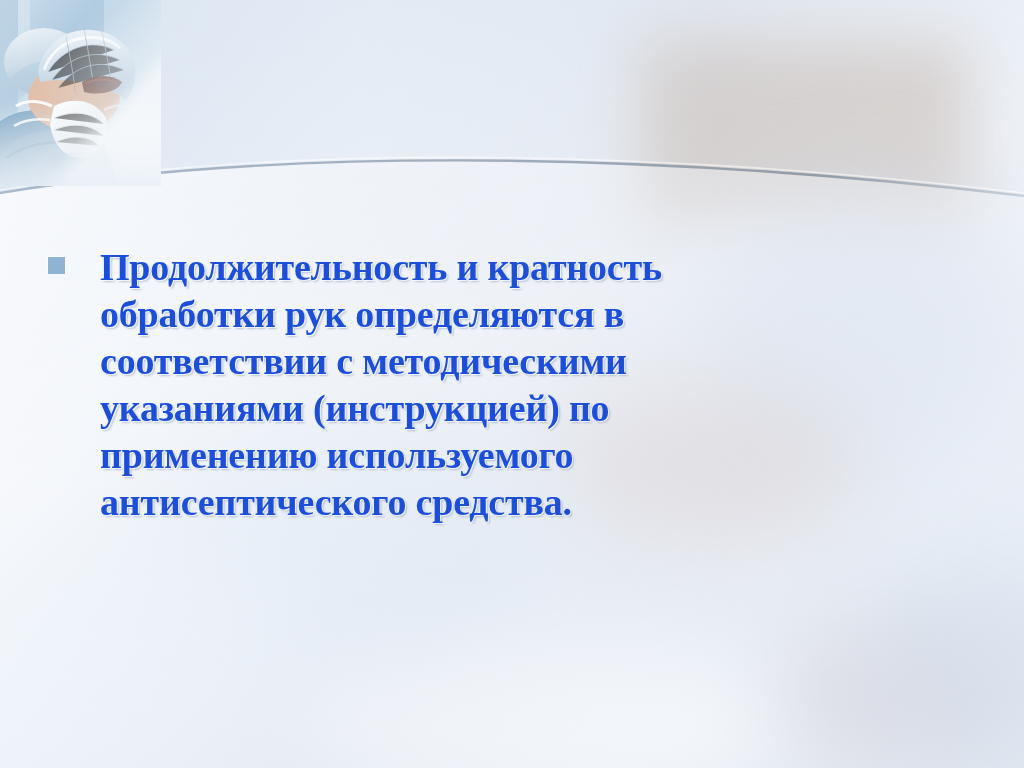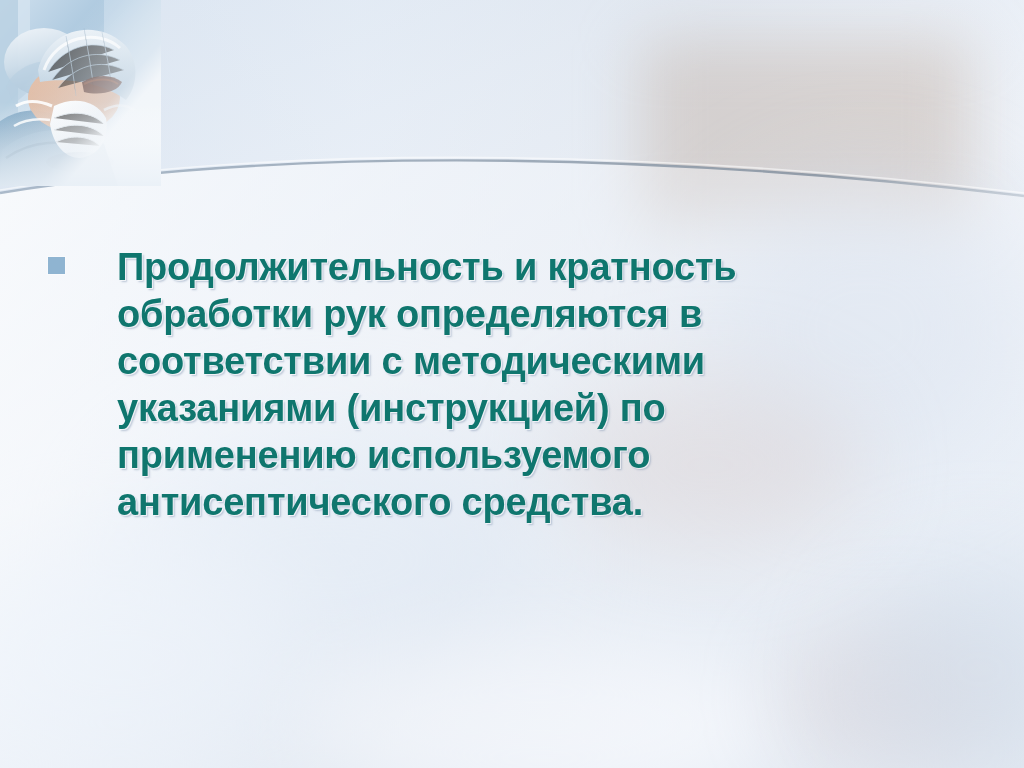--- a/index.html
+++ b/index.html
@@ -115,26 +115,26 @@
   }
   .bullet-marker {
     flex: 0 0 auto;
     width: 17px;
     height: 17px;
     margin-top: 13px;
     background: #8fb4d1;
     box-shadow: 0 0 0 1px rgba(255,255,255,.35);
   }
   .bullet-text {
-    margin-left: 52px;
-    font-family: Liberation Sans, sans-serif;
+    margin-left: 35px;
+    font-family: Liberation Serif, serif;
     font-size: 38px;
     line-height: 47px;
     font-weight: 700;
-    color: #0f766e;
+    color: #1d4ed8;
     letter-spacing: -0.2px;
     text-shadow:
       1px 1px 0 rgba(255,255,255,.75),
       2px 2px 2px rgba(120,140,170,.45);
     white-space: pre-line;
   }
 </style>
 </head>
 <body>
 

